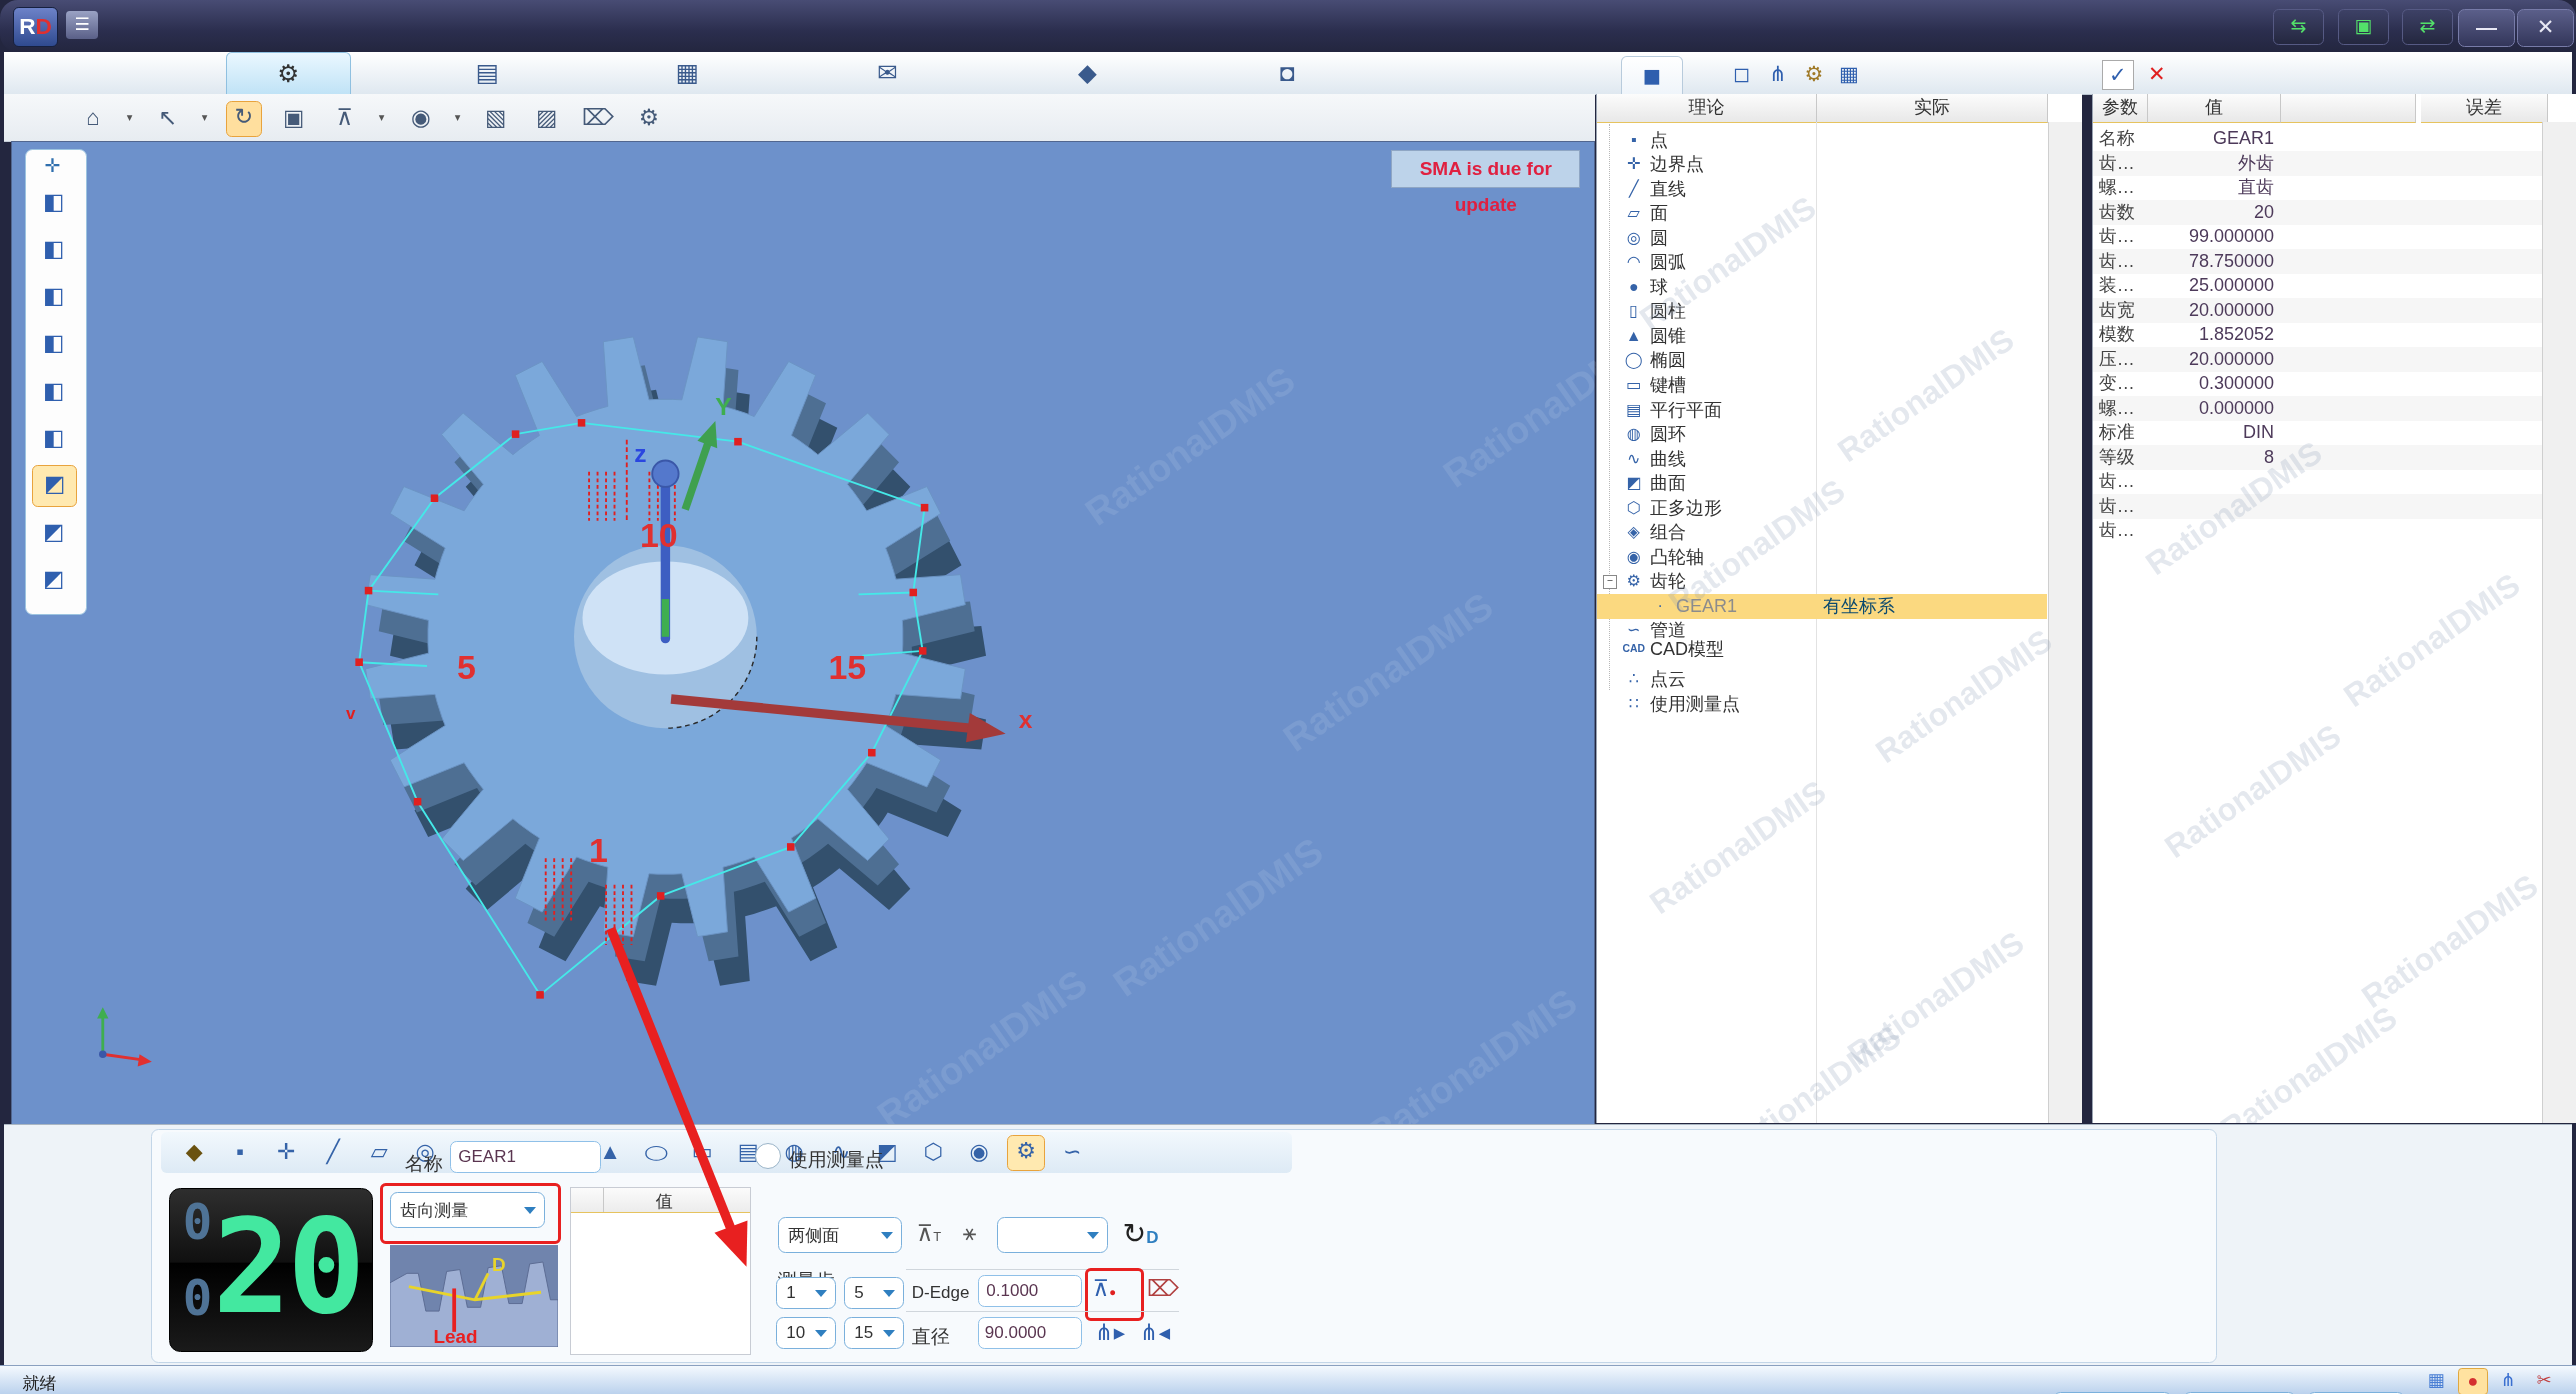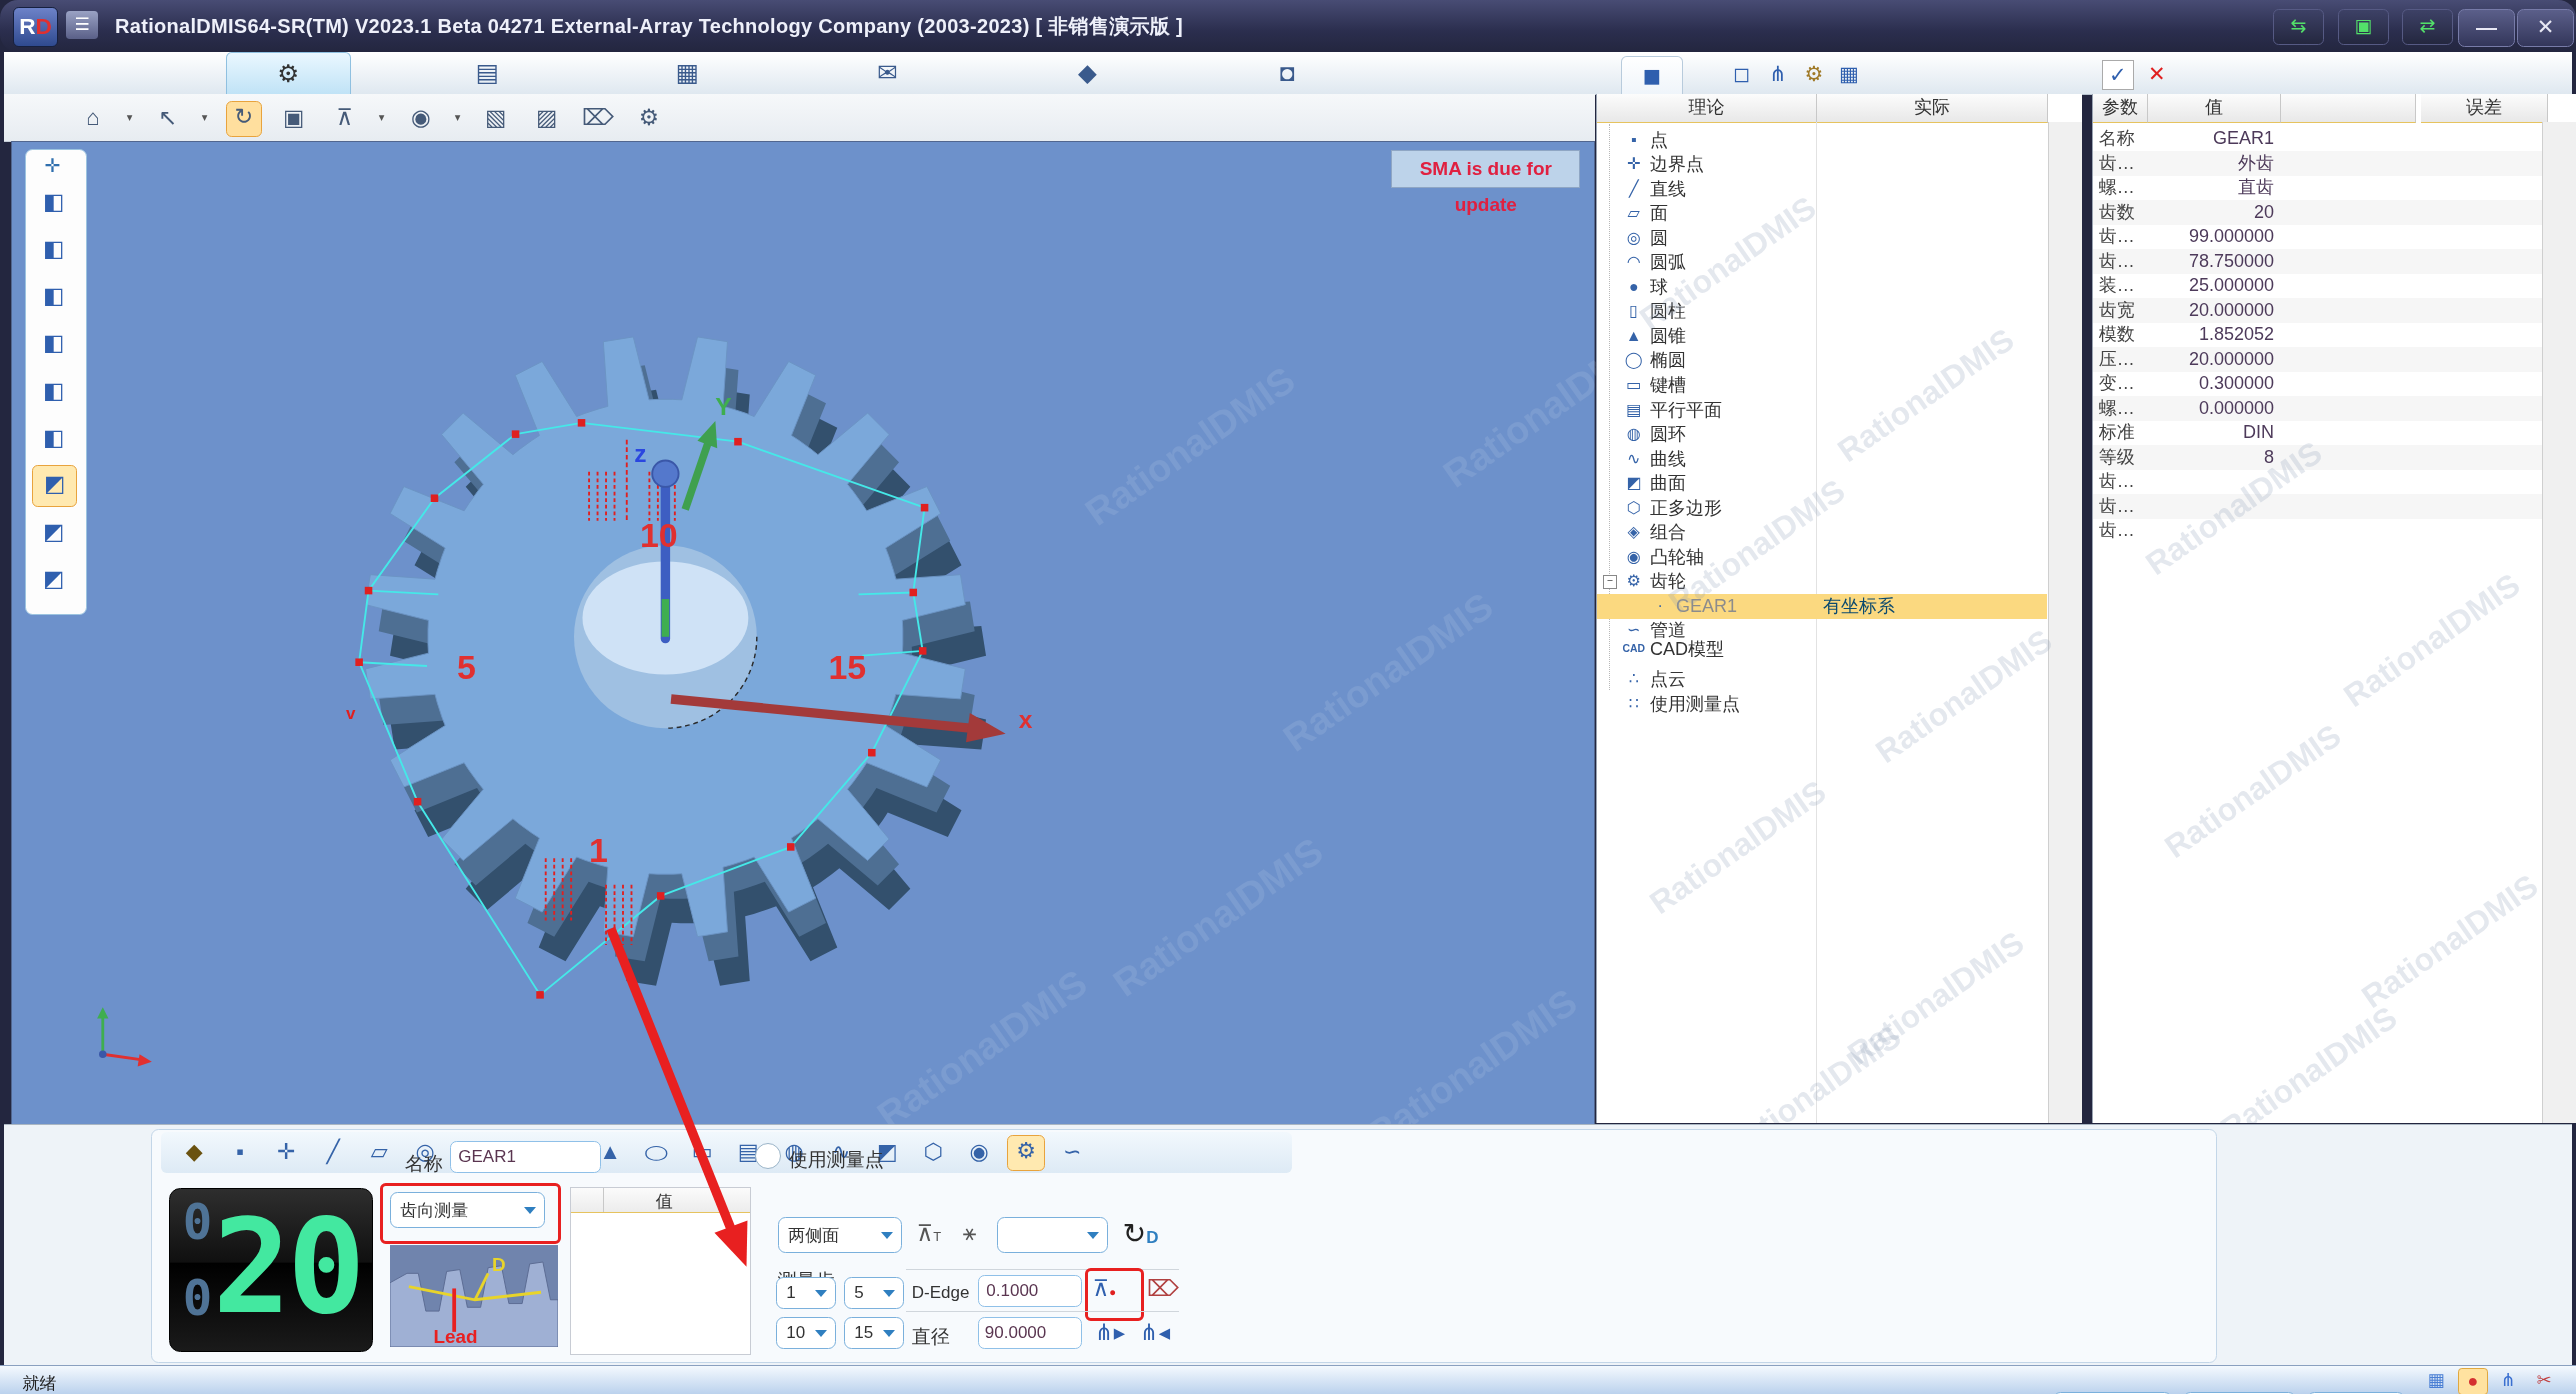--- a/index.html
+++ b/index.html
@@ -83,21 +83,20 @@
   #overlay{left:0;top:0;width:2576px;height:1395px;pointer-events:none;z-index:50;}
 </style>
 </head>
 <body>
 
 <div id="stage">
 
   <div id="titlebar" class="abs">
     <div id="appicon" class="abs">R<b>D</b></div>
     <div id="menuicon" class="abs">☰</div>
-    <div id="title-text" class="abs">RationalDMIS64-SR(TM) V2023.1 Beta 04271   External-Array Technology Company (2003-2023) [ 非销售演示版 ]</div>
     <div class="greenbtn abs" style="left:2273px">⇆</div>
     <div class="greenbtn abs" style="left:2338px">▣</div>
     <div class="greenbtn abs" style="left:2402px">⇄</div>
     <div class="winbtn abs" style="left:2458px">—</div>
     <div class="winbtn abs" style="left:2517px">✕</div>
   </div>
 
   <div id="ribbon" class="abs">
       <div class="ribtab abs sel" style="left: 222px;"><span style="color: rgb(51, 51, 51);">⚙</span></div>
       <div class="ribtab abs" style="left: 422px;"><span>▤</span></div>

